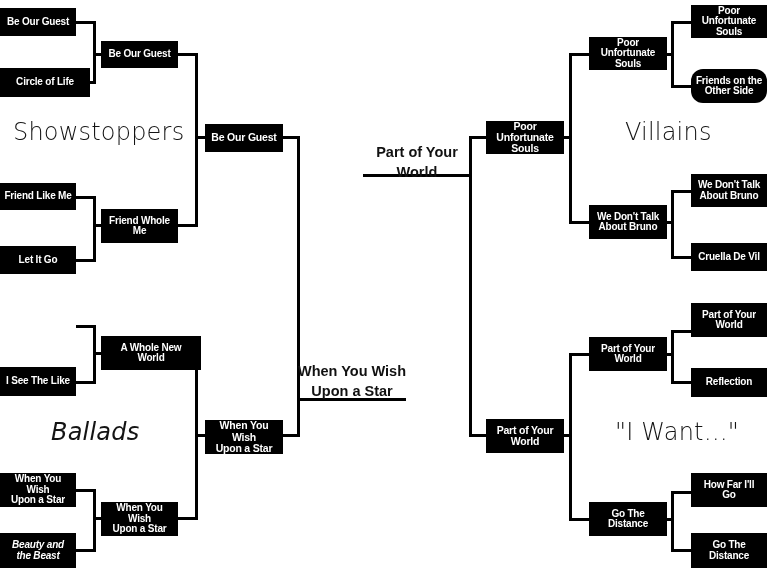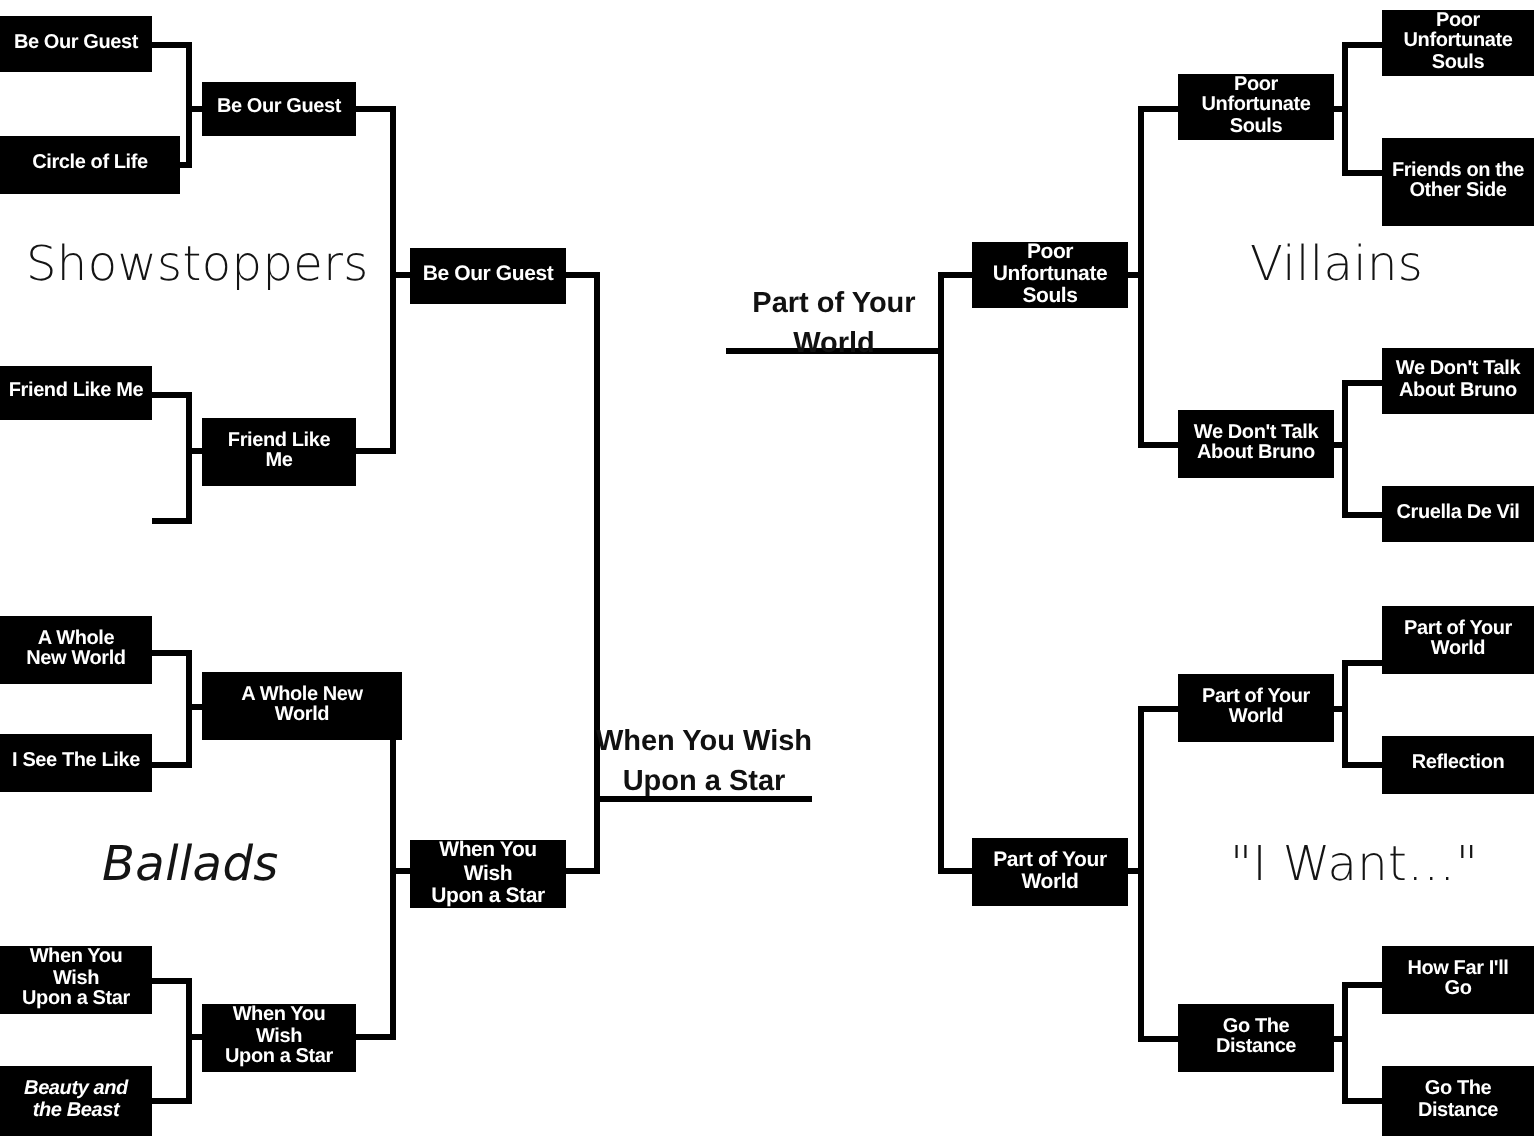--- a/index.html
+++ b/index.html
@@ -140,43 +140,42 @@
   <div class="region" style="left:615px;top:418px;">"I Want…"</div>
 
   <div class="final" style="left:363px;top:143px;width:108px;">Part of Your
 World</div>
   <div class="final" style="left:296px;top:362px;width:112px;">When You Wish
 Upon a Star</div>
 
   <div class="box r1" style="left:0px;top:8px;width:76px;height:28px;">Be Our Guest</div>
   <div class="box r1" style="left:0px;top:68px;width:90px;height:29px;">Circle of Life</div>
   <div class="box r1" style="left:0px;top:183px;width:76px;height:27px;">Friend Like Me</div>
-  <div class="box r1" style="left:0px;top:308px;width:76px;height:34px;">A Whole
-New World</div>
+  <div class="box r1" style="left:0px;top:246px;width:76px;height:28px;">Let It Go</div>
   <div class="box r1" style="left:0px;top:367px;width:76px;height:29px;">I See The Like</div>
   <div class="box r1" style="left:0px;top:473px;width:76px;height:34px;">When You Wish
 Upon a Star</div>
   <div class="box r1" style="left:0px;top:533px;width:76px;height:35px;font-style:italic;">Beauty and
 the Beast</div>
 
   <div class="box r2" style="left:101px;top:41px;width:77px;height:27px;">Be Our Guest</div>
-  <div class="box r2" style="left:101px;top:209px;width:77px;height:34px;">Friend Like
+  <div class="box r2" style="left:101px;top:209px;width:77px;height:34px;">Friend Whole
 Me</div>
   <div class="box r2" style="left:101px;top:336px;width:100px;height:34px;">A Whole New
 World</div>
   <div class="box r2" style="left:101px;top:502px;width:77px;height:34px;">When You Wish
 Upon a Star</div>
 
   <div class="box r3" style="left:205px;top:124px;width:78px;height:28px;">Be Our Guest</div>
   <div class="box r3" style="left:205px;top:420px;width:78px;height:34px;">When You Wish
 Upon a Star</div>
 
   <div class="box r1" style="left:691px;top:5px;width:76px;height:33px;">Poor Unfortunate
 Souls</div>
-  <div class="box r1" style="left:691px;top:69px;width:76px;height:44px;">Friends on the
+  <div class="box r1" style="left:691px;top:69px;width:76px;height:34px;border-radius:12px;">Friends on the
 Other Side</div>
   <div class="box r1" style="left:691px;top:174px;width:76px;height:33px;">We Don't Talk
 About Bruno</div>
   <div class="box r1" style="left:691px;top:243px;width:76px;height:28px;">Cruella De Vil</div>
   <div class="box r1" style="left:691px;top:303px;width:76px;height:34px;">Part of Your
 World</div>
   <div class="box r1" style="left:691px;top:368px;width:76px;height:29px;">Reflection</div>
   <div class="box r1" style="left:691px;top:473px;width:76px;height:34px;">How Far I'll
 Go</div>
   <div class="box r1" style="left:691px;top:533px;width:76px;height:35px;">Go The

